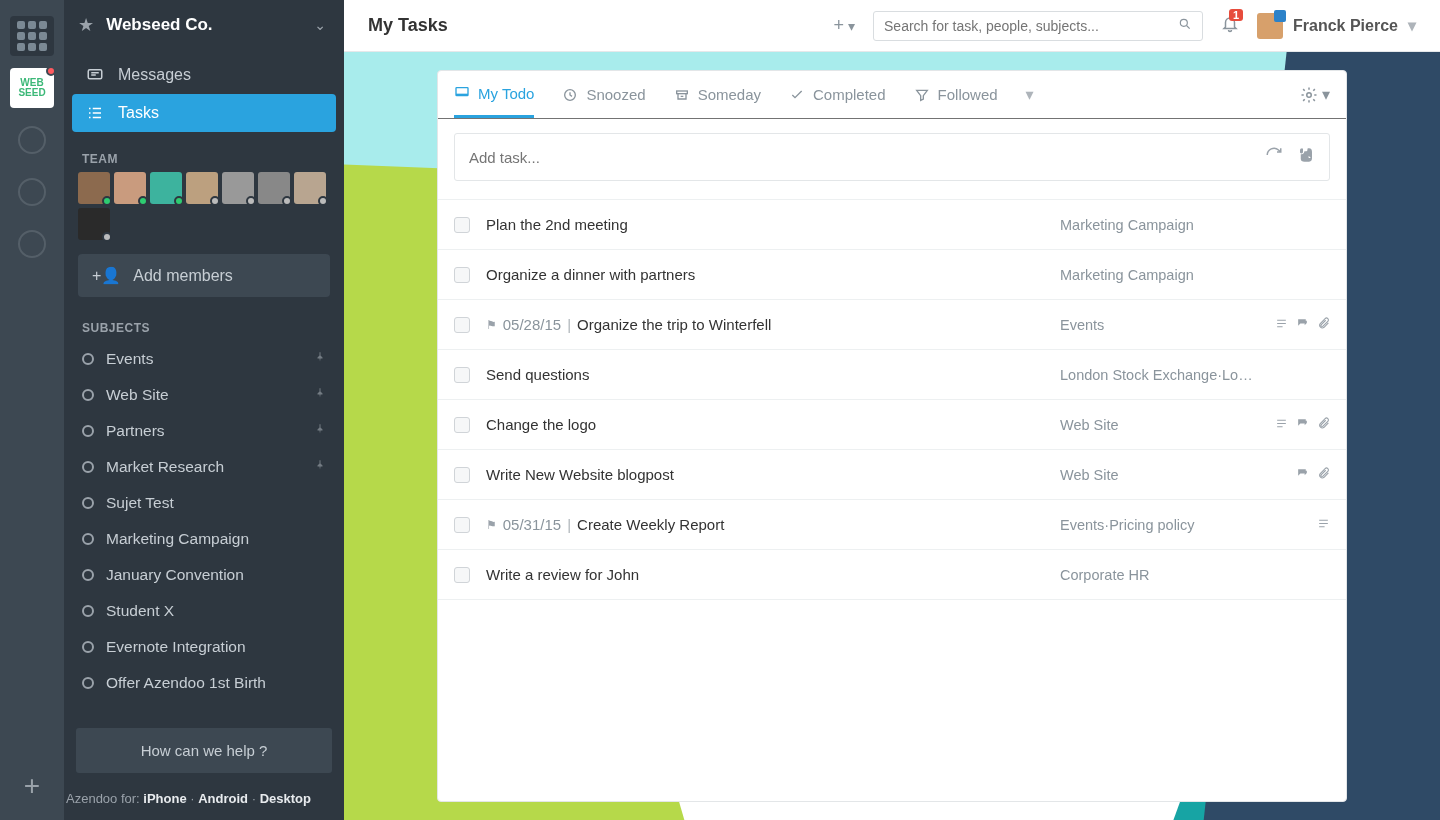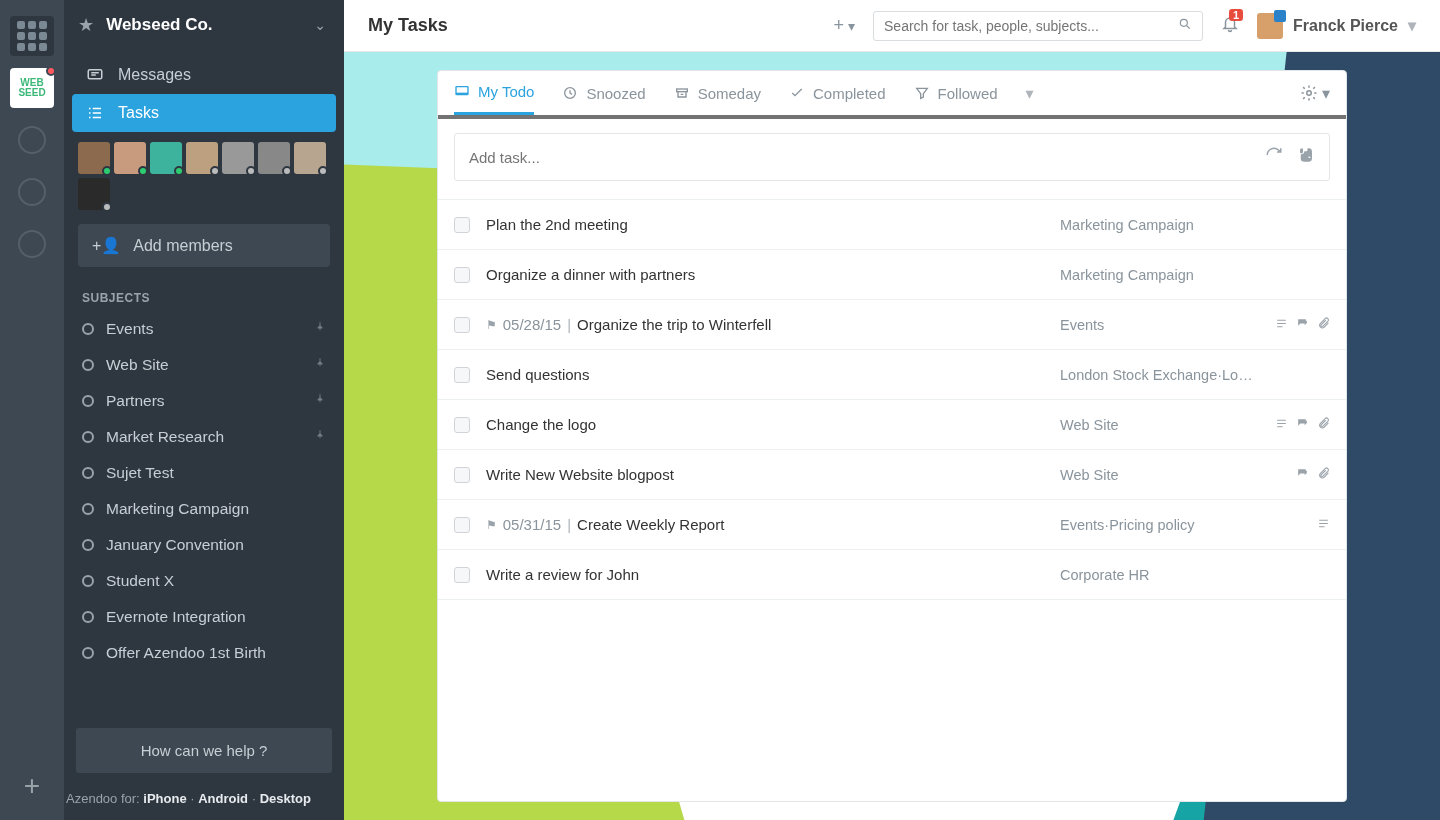--- a/index.html
+++ b/index.html
@@ -64,21 +64,21 @@
   .bg { position:absolute; inset:52px 0 0 0; overflow:hidden; z-index:0; }
   .bg .g{ position:absolute;}
   .bg .cyan{ left:-200px; top:-120px; width:1800px; height:400px; background:#a8ecec; transform:skewY(-6deg); }
   .bg .lime{ left:-80px; top:140px; width:380px; height:900px; background:#b6d94a; transform:skewY(20deg) rotate(-18deg); }
   .bg .navy{ right:-120px; top:-120px; width:320px; height:1200px; background:#2f4a66; transform:skewY(14deg) rotate(6deg); }
   .bg .teal{ right:-300px; top:40px; width:520px; height:1200px; background:#17a4a4; transform:skewX(-20deg); }
 
   
   .content { position:relative; z-index:1; flex:1; display:flex; justify-content:center; padding:18px 0; overflow:auto; }
   .panel { width: 910px; background:#fff; border:1px solid #e3e6e8; border-radius:4px; }
-  .tabs { display:flex; align-items:center; border-bottom:4px solid #737373; padding:0 16px; height:48px; gap:28px; }
+  .tabs { display:flex; align-items:center; border-bottom:1px solid #737373; padding:0 16px; height:48px; gap:28px; }
   .tab { display:flex; align-items:center; gap:8px; font-size:15px; color:#8a949c; cursor:pointer; height:100%; }
   .tab.active { color:#2aa3df; border-bottom:3px solid #2aa3df; }
   .tab svg{ width:16px; height:16px; }
   .tab-chev { color:#aeb4ba; cursor:pointer; }
   .tabs .spacer{flex:1;}
   .gear { color:#8a949c; display:flex; align-items:center; gap:4px; cursor:pointer; }
 
   .addtask { display:flex; align-items:center; margin:14px 16px 18px; border:1px solid #e3e6e8; border-radius:3px; height:48px; padding:0 14px; }
   .addtask input { flex:1; border:0; outline:0; font-size:15px; }
   .addtask .ic { color:#9aa2aa; margin-left:14px; cursor:pointer; }
@@ -141,20 +141,21 @@
       <span>Messages</span>
     </div>
     <div class="nav-item active">
       <svg viewBox="0 0 24 24" fill="none" stroke="currentColor" stroke-width="2">
           <path d="M4 6h2M4 12h2M4 18h2M9 6h11M9 12h11M9 18h11"></path>
         </svg>
       <span>Tasks</span>
     </div>
   </div>
 
+  <div class="section-label">TEAM</div>
   <div class="avatars">
     <div class="av" style="background:#8c6a4e;">
         <span class="presence online"></span>
       </div>
     <div class="av" style="background:#c99b7e;">
         <span class="presence online"></span>
       </div>
     <div class="av" style="background:#3db39e;">
         <span class="presence online"></span>
       </div>

